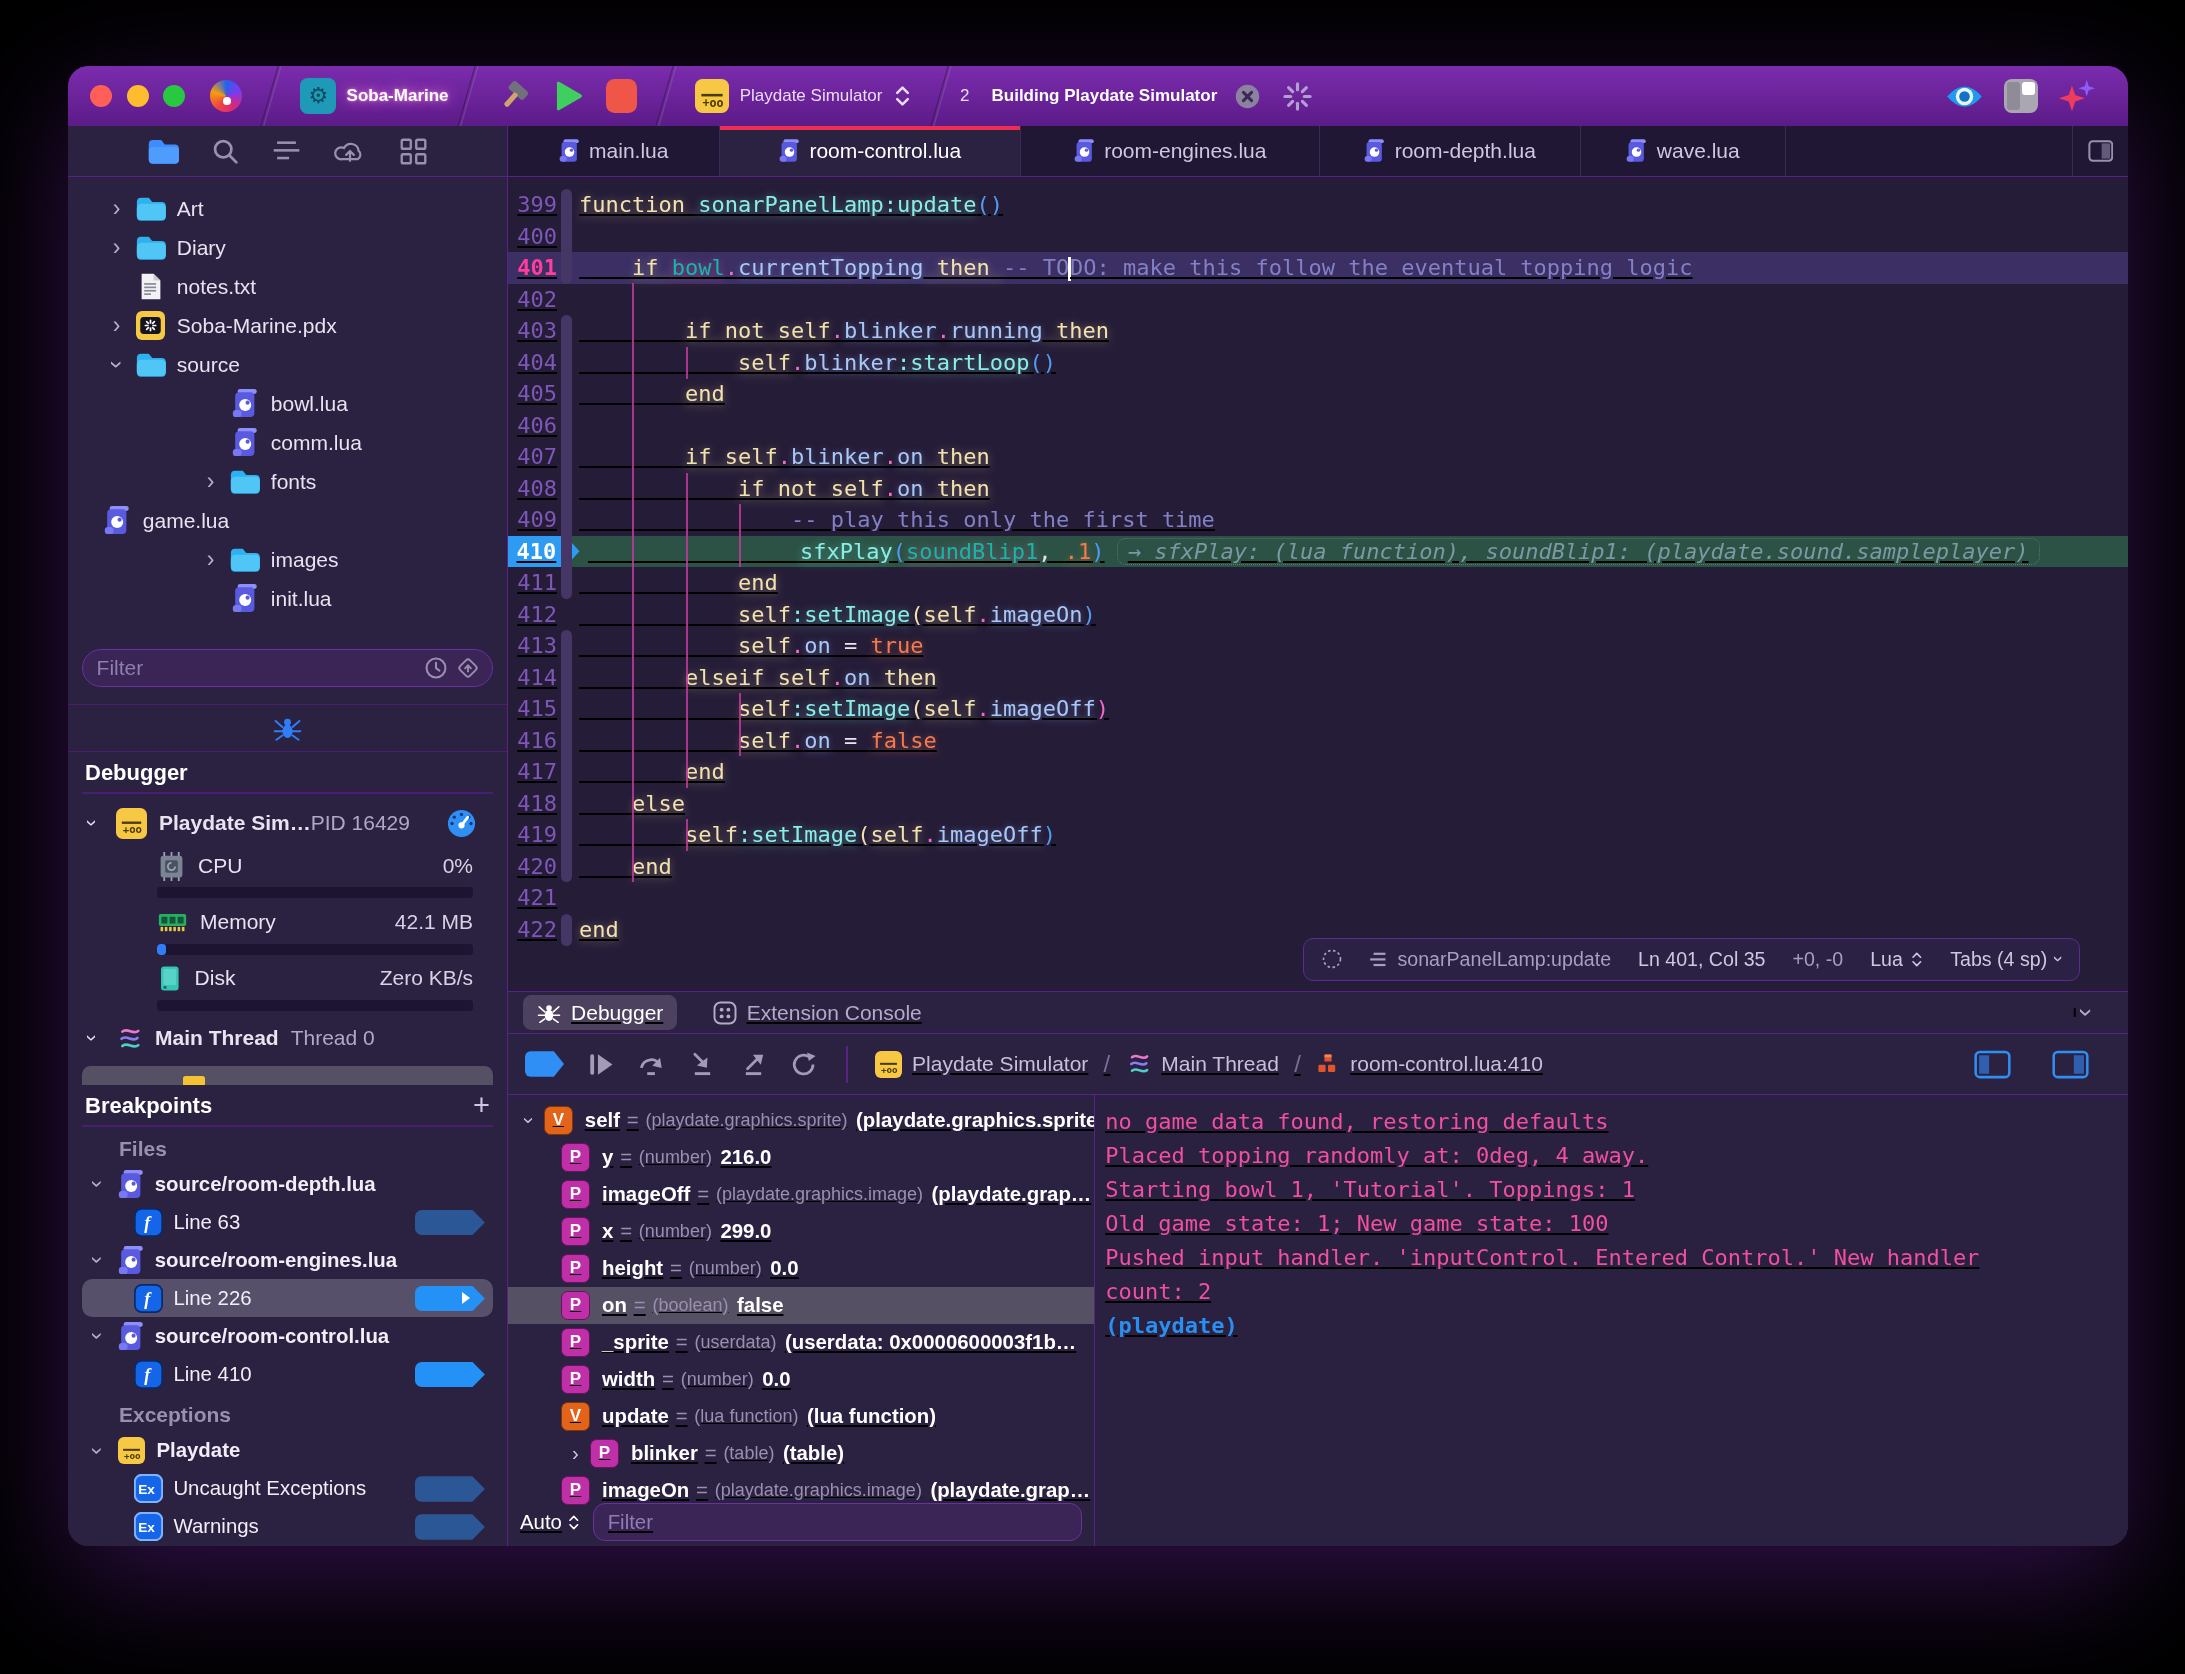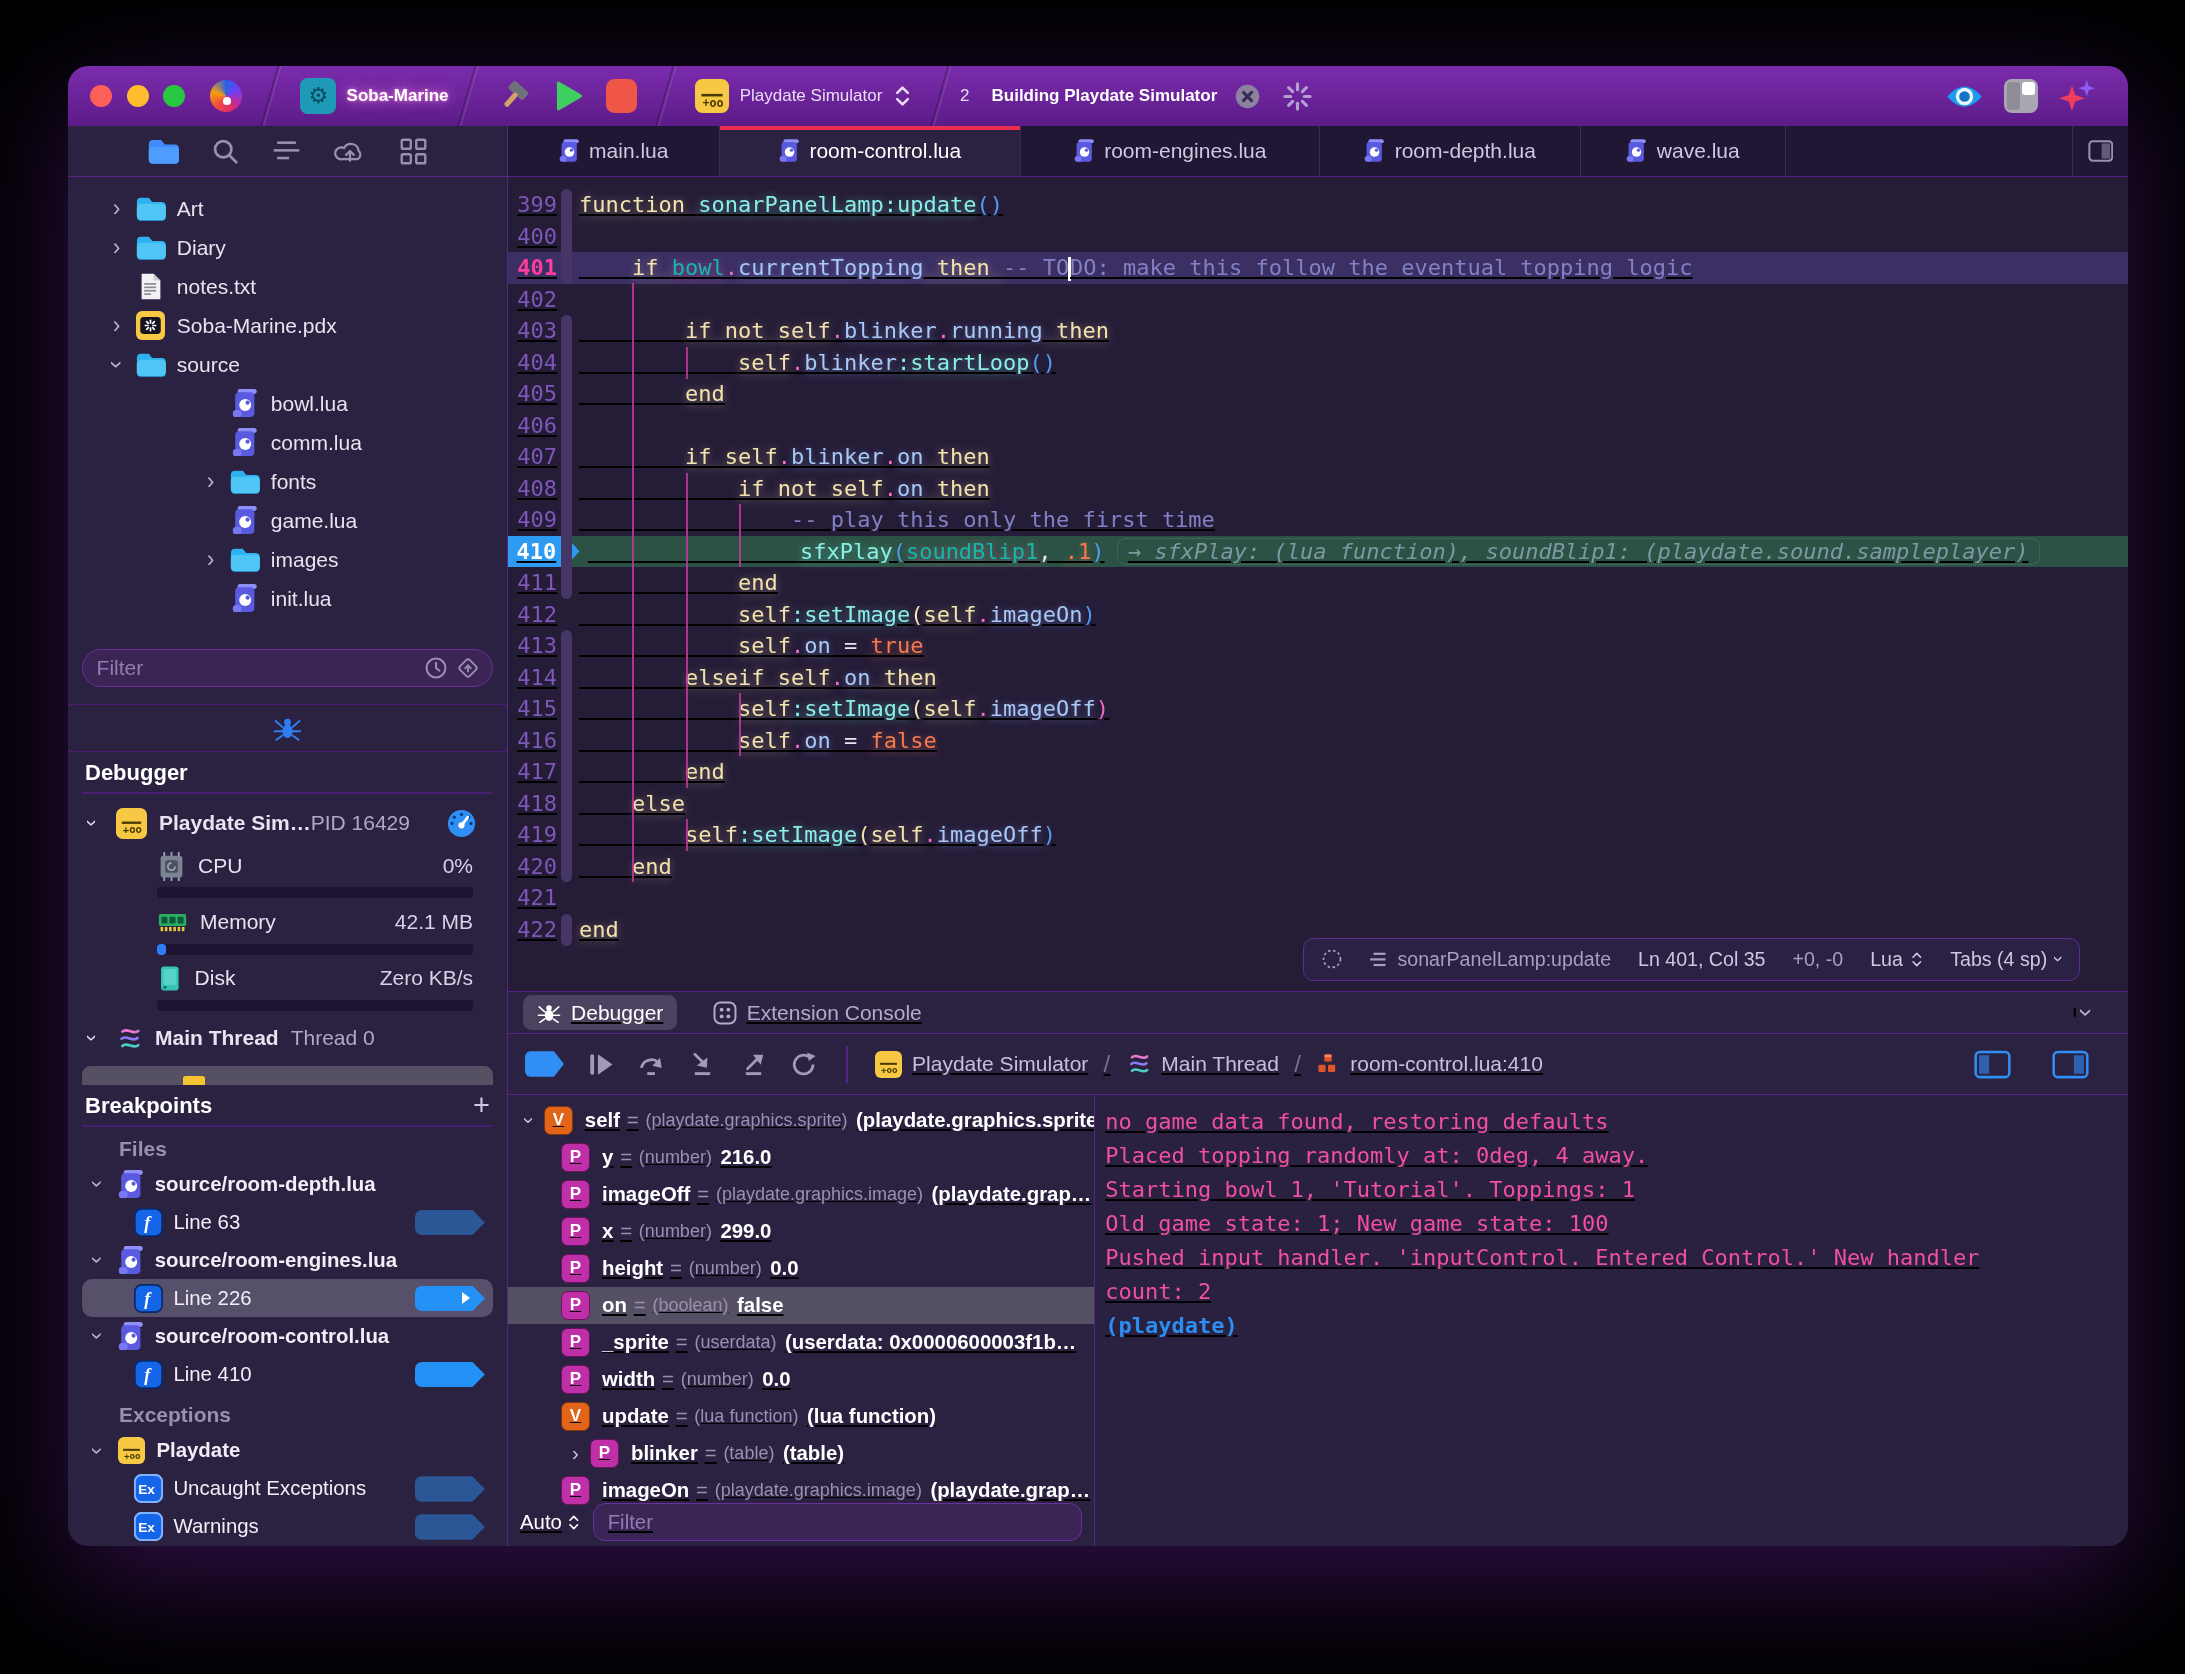--- a/index.html
+++ b/index.html
@@ -424,21 +424,21 @@
           <div class="trow" style="padding-left:128px">
             <span class="chev"><span class="chevg ">›</span></span>
             <span class="ticon">
               <svg width="31" height="25.6" viewBox="0 0 36 30">
                 <path d="M2 7 q0-5 5-5 h9 l4 5 h11 q5 0 5 5 v12 q0 5-5 5 H7 q-5 0-5-5 Z" fill="#2eb1ef"></path>
                 <rect x="2" y="9" width="34" height="19" rx="5" fill="#4fc6f5"></rect>
               </svg>
             </span>
             <span style="margin-left:6.8px">fonts</span>
           </div>
-          <div class="trow" style="padding-left:128px">
+          <div class="trow" style="">
             <span class="chev"></span>
             <span class="ticon">
               <svg width="25.6" height="31" viewBox="0 0 32 38">
                 <path d="M7 4 Q7 1 10 1 H28 Q31 1 31 4 Q31 7 28 7 H10 Q7 7 7 4 Z" fill="#8f8ffa"></path>
                 <rect x="4" y="5" width="24" height="31" rx="5" fill="#5a5ae0"></rect>
                 <rect x="1" y="27" width="11" height="9" rx="4" fill="#7878f2"></rect>
                 <circle cx="16.5" cy="21" r="7.5" fill="#fff"></circle>
                 <circle cx="19.5" cy="18" r="2.6" fill="#5a5ae0"></circle>
               </svg>
             </span>

